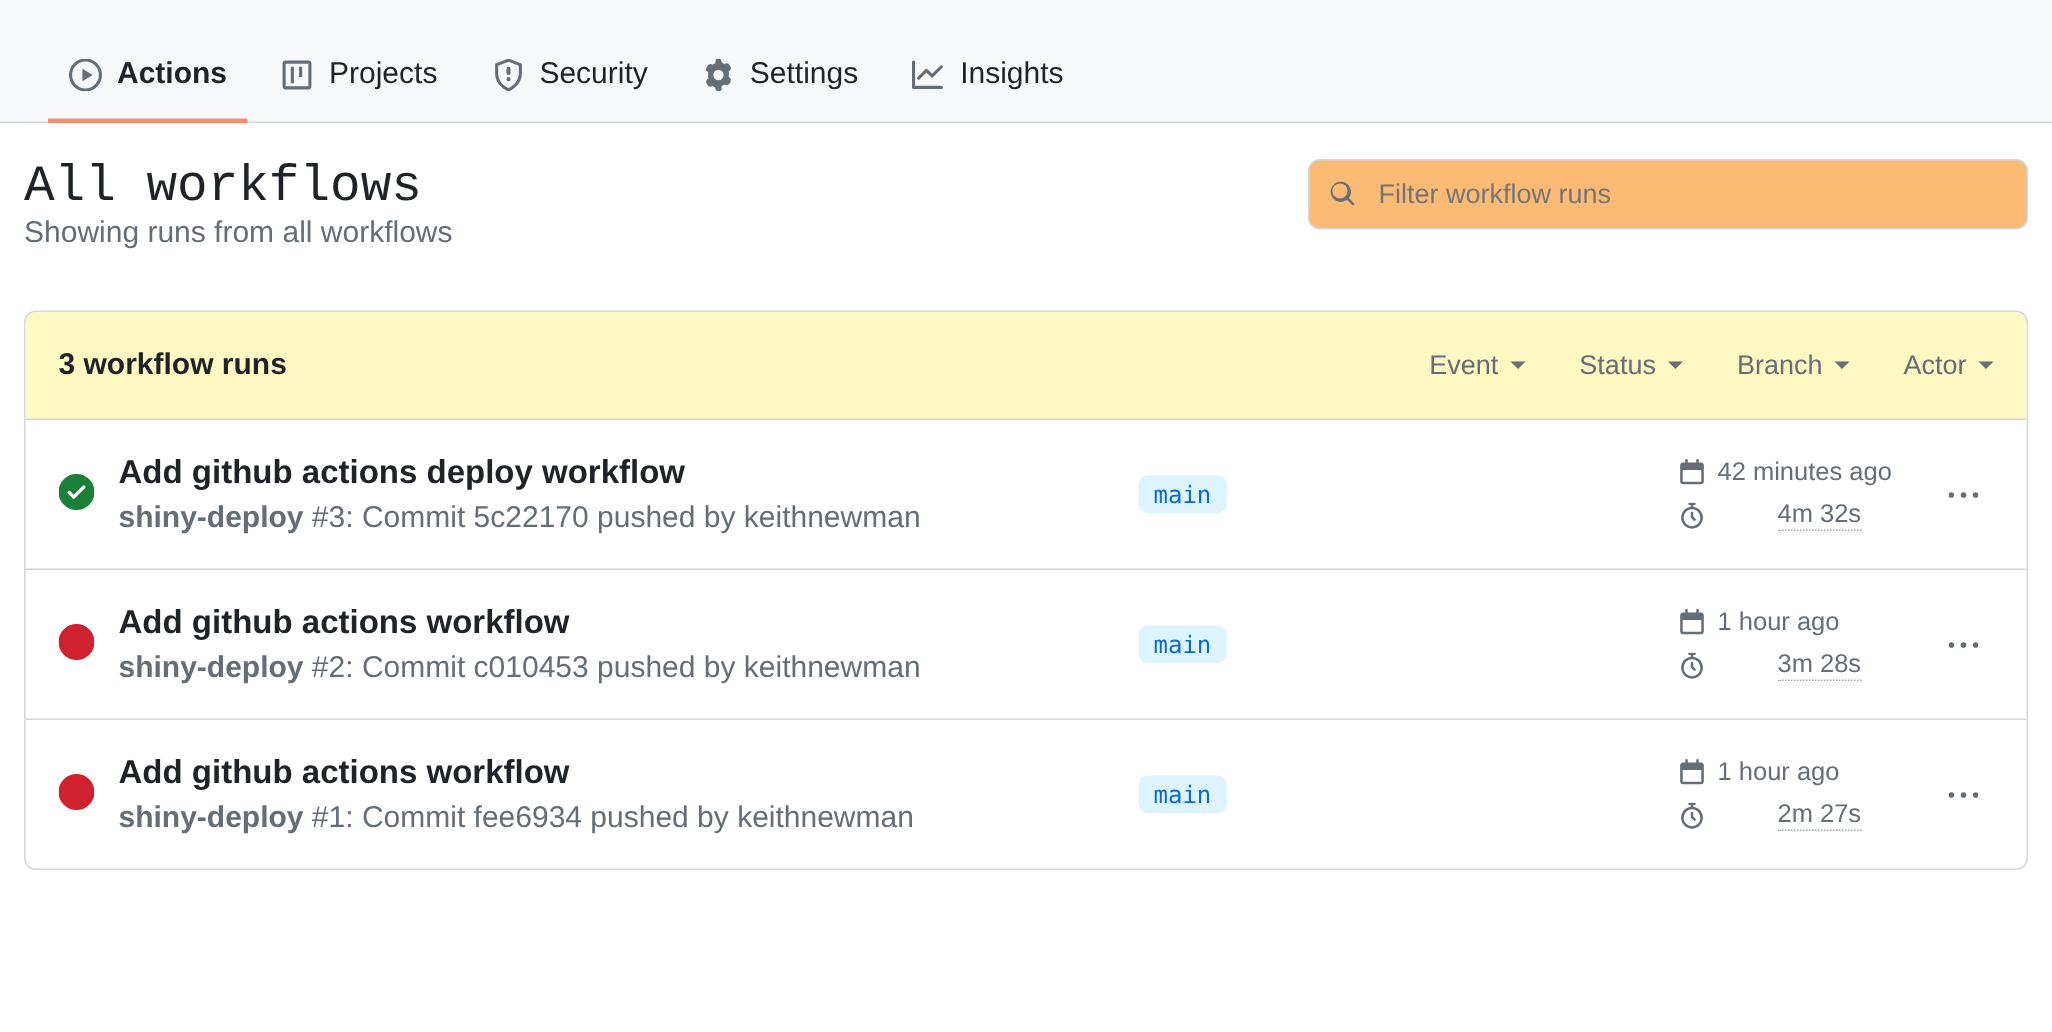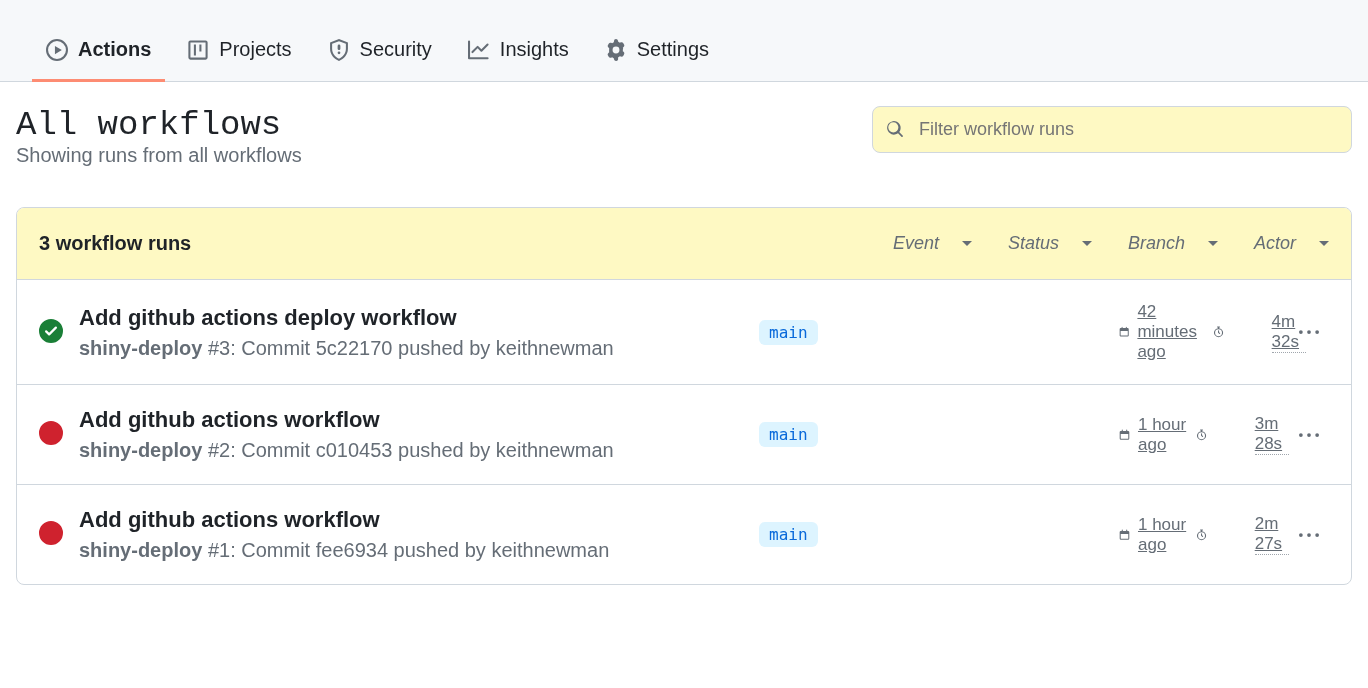--- a/index.html
+++ b/index.html
@@ -56,21 +56,21 @@
     width: 480px;
   }
   .search-wrap svg { position:absolute; left:14px; top:14px; }
   .search-input {
     width: 100%;
     padding: 12px 12px 12px 46px;
     border: 1px solid #d0d7de;
     border-radius: 8px;
     font-size: 18px;
     color: #656d76;
-    background:#fef9c3;
+    background:#fdba74;
   }
   .listbox {
     margin: 32px 16px 0 16px;
     border: 1px solid #d0d7de;
     border-radius: 8px;
     overflow: hidden;
   }
   .listhead {
     background: #fef9c3;
     border-bottom: 1px solid #d0d7de;
@@ -82,23 +82,22 @@
     font-size: 20px;
     font-weight: 600;
     flex: 1;
   }
   .filter-group { display:flex; gap: 36px; padding-right: 0px;}
   .filter {
     font-size: 18px;
     color: #656d76;
     display: inline-flex;
     align-items: center;
-    gap: 21px;
+    gap: 6px;
     cursor: pointer;
-    font-style: italic;
   }
   .run-row {
     display: flex;
     align-items: center;
     padding: 22px 22px;
     border-bottom: 1px solid #d0d7de;
   }
   .run-row:last-child { border-bottom: none;}
   .status-col { width: 40px; flex-shrink:0;}
   .body-col { flex: 1; min-width:0; }
@@ -115,21 +114,21 @@
   .branch-pill {
     display:inline-block;
     background: #ddf4ff;
     color: #0969da;
     border-radius: 6px;
     padding: 3px 10px;
     font-family: ui-monospace, SFMono-Regular, Consolas, monospace;
     font-size: 16px;
     cursor:pointer;
   }
-  .time-col { width: 170px; flex-shrink:0; display:flex; flex-direction:row; gap:8px; color:#656d76; font-size:17px;text-decoration:underline;}
+  .time-col { width: 170px; flex-shrink:0; display:flex; flex-direction:column; gap:8px; color:#656d76; font-size:17px;}
   .time-col .tline { display:flex; align-items:center; gap:8px;}
   .time-col .dotted { border-bottom:1px dotted #a0a6ad;margin-left:40px; }
   .kebab-col { width:40px; flex-shrink:0; display:flex; align-items:center; justify-content:center; cursor:pointer; color:#656d76;}
   .icon-success { width:24px; height:24px; color:#1a7f37;}
   .icon-fail { width:24px; height:24px; color:#cf222e;}
   .caret { display:inline-block; width:0; height:0; border-left:5px solid transparent; border-right:5px solid transparent; border-top:5px solid currentColor; margin-left:2px;}
 </style>
 </head>
 <body>
 
@@ -147,29 +146,29 @@
       <span>Projects</span>
     </div>
     <div class="tabnav-item">
       <svg class="ticon">
         <use href="#i-shield"></use>
       </svg>
       <span>Security</span>
     </div>
     <div class="tabnav-item">
       <svg class="ticon">
+        <use href="#i-gear"></use>
+      </svg>
+      <span>Settings</span>
+    </div>
+    <div class="tabnav-item">
+      <svg class="ticon">
         <use href="#i-graph"></use>
       </svg>
       <span>Insights</span>
-    </div>
-    <div class="tabnav-item">
-      <svg class="ticon">
-        <use href="#i-gear"></use>
-      </svg>
-      <span>Settings</span>
     </div>
   </nav>
 
 <div class="page-header">
   <div>
     <h1 class="page-title">All workflows</h1>
     <p class="page-sub">Showing runs from all workflows</p>
   </div>
   <div class="search-wrap">
     <svg width="18" height="18" viewBox="0 0 16 16" fill="#656d76">

